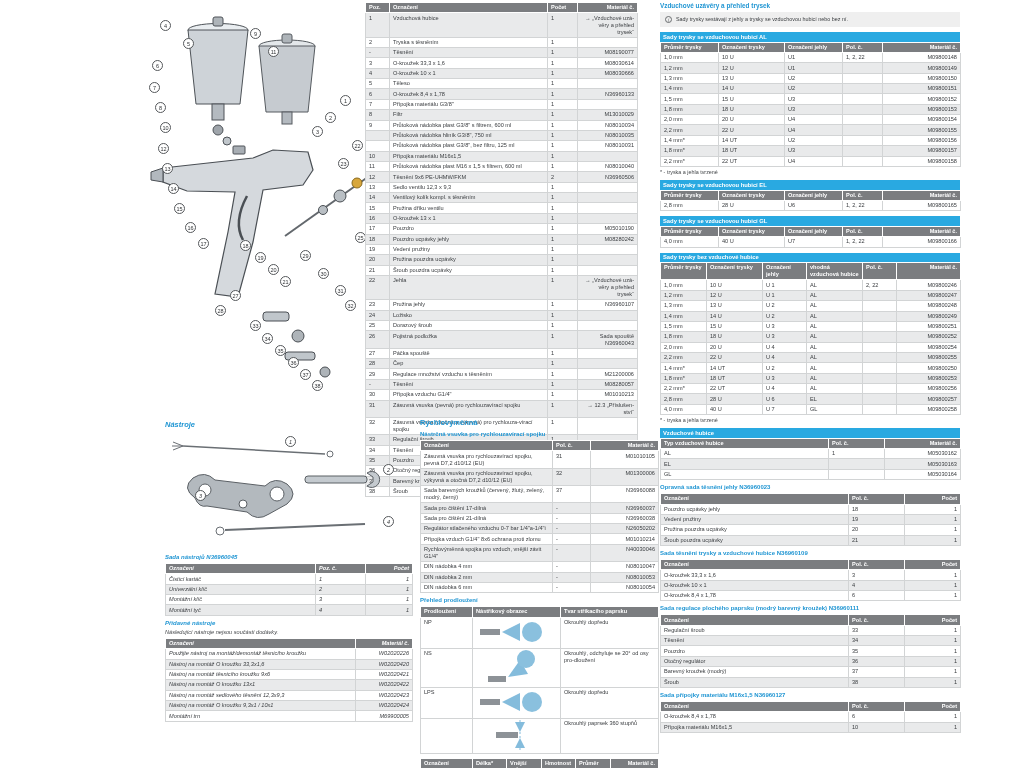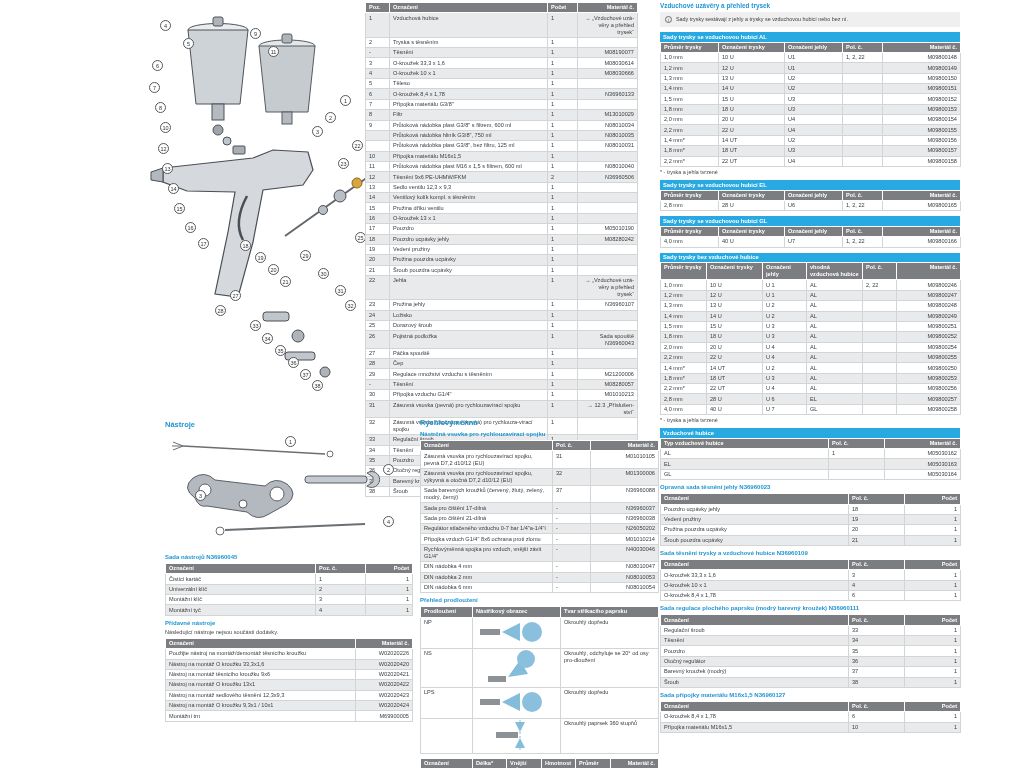--- a/index.html
+++ b/index.html
@@ -376,21 +376,21 @@
         <tr>
           <td>38</td>
           <td>Šroub</td>
           <td>1</td>
           <td></td>
         </tr>
       </tbody>
     </table>
 </div>
 
-<div class="abs" style="left:165px;top:420px;width:247px;">
+<div class="abs" style="left:165px;top:420px;width:247px;font-style:italic;">
   <h1 class="sec">Nástroje</h1>
   <div style="position:relative;width:245px;height:118px;">
     <svg width="245" height="118" viewBox="0 0 245 118">
 
       <line x1="18" y1="14" x2="160" y2="22" stroke="#6a6f74" stroke-width="1.5"></line>
       <path d="M18,14 l-10,-4 m10,4 l-11,0 m11,0 l-10,4" stroke="#6a6f74" stroke-width="1"></path>
       <circle cx="165" cy="22" r="3" fill="none" stroke="#6a6f74"></circle>
 
       <path d="M30,66 q-14,-10 -2,-20 q12,-8 22,2 l50,6 q10,-10 22,-2 q12,10 0,20 l-18,10 q-12,8 -22,-2 l-40,-6 q-8,2 -12,-8 z" fill="#b3b9be" stroke="#5b6065" stroke-width="1"></path>
       <circle cx="40" cy="58" r="6" fill="#fff" stroke="#5b6065"></circle>

